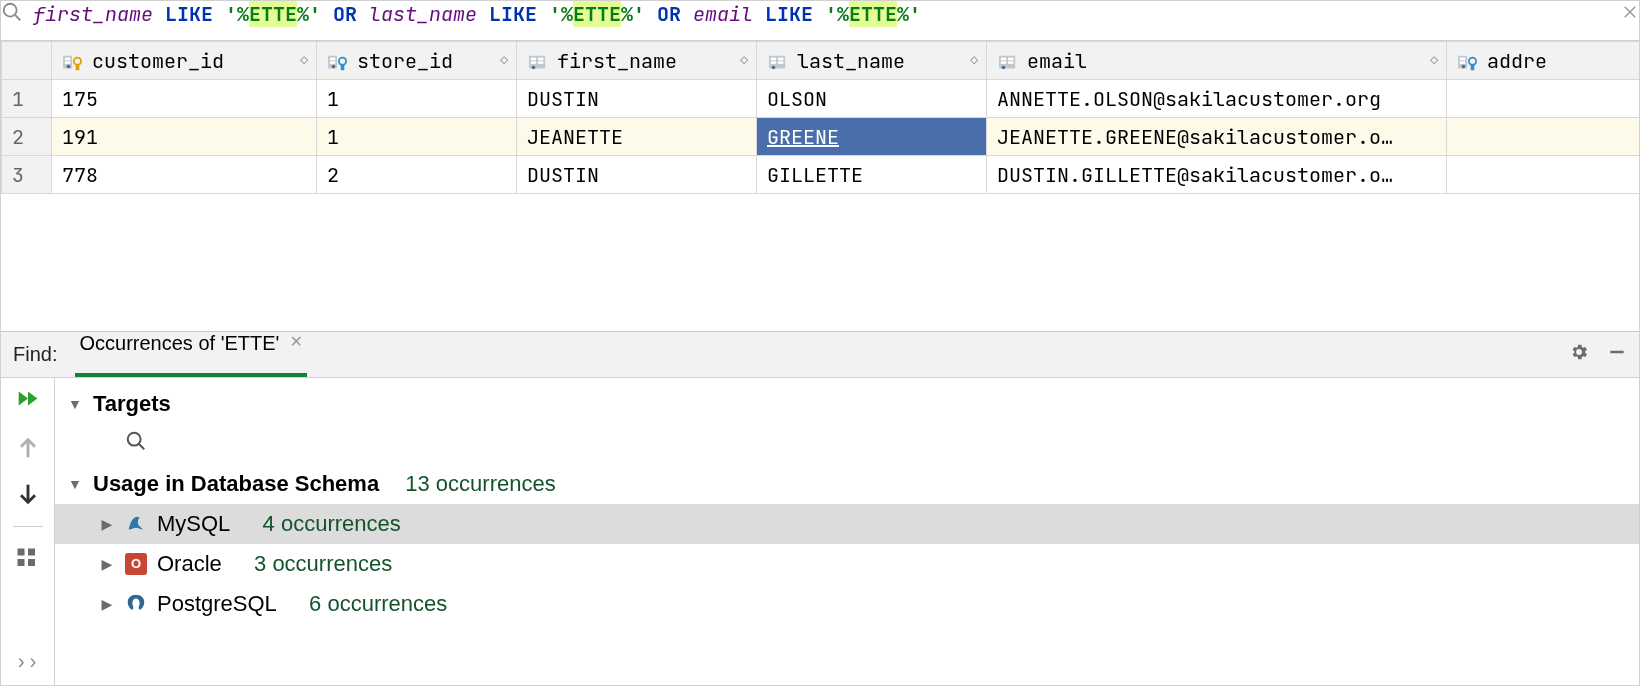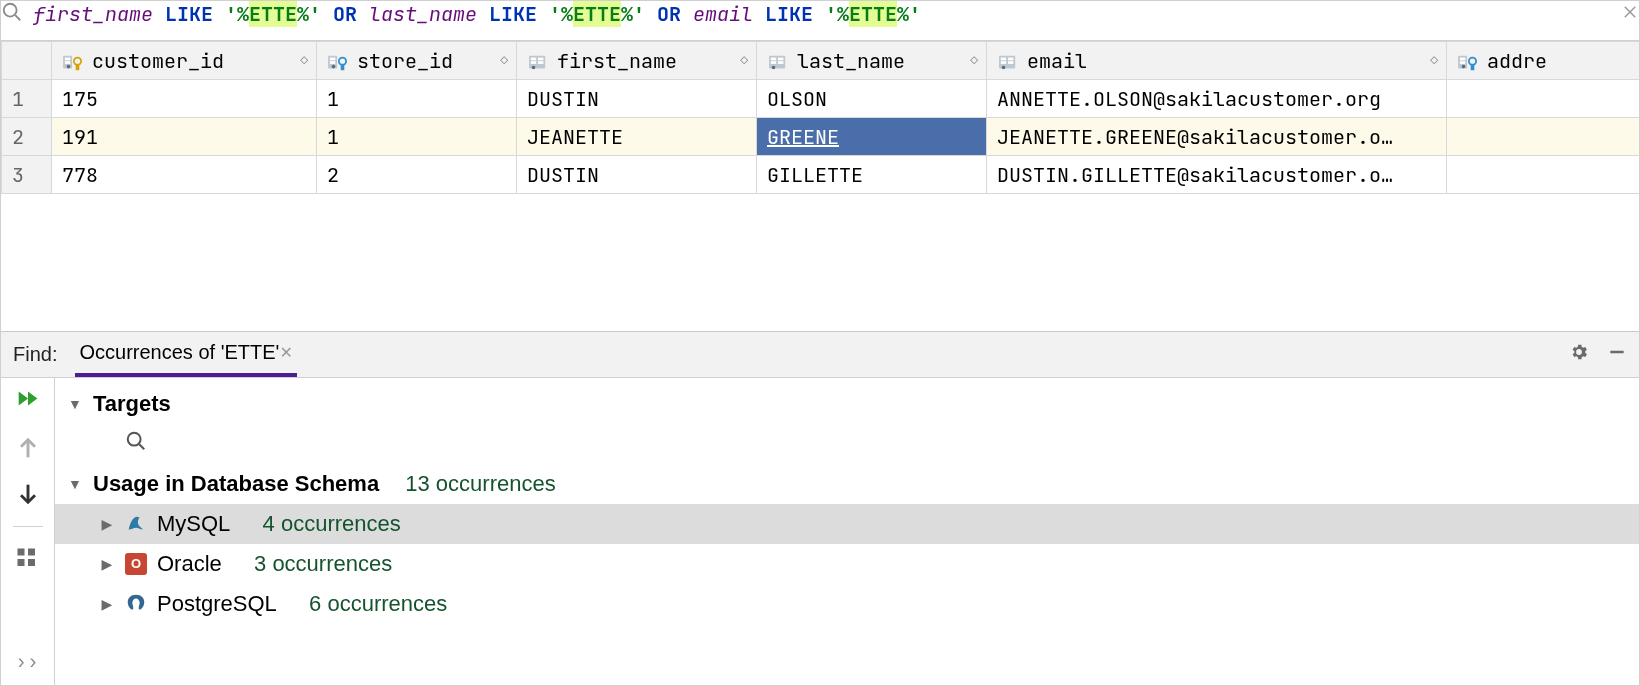--- a/index.html
+++ b/index.html
@@ -37,21 +37,21 @@
   tr.row-hl td.rownum { background: #f2f2f2; }
   td.cell-sel { background: #4a6ea9 !important; color: #fff; text-decoration: underline; }
   th.col-hl { background: #fdfae9; }
 
   .grid-space { flex: 1; }
 
   
   .find-panel { border-top: 1px solid #c8c8c8; display: flex; flex-direction: column; height: 354px; }
   .find-tabs { display: flex; align-items: center; height: 46px; background: #f2f2f2; border-bottom: 1px solid #d0d0d0; padding: 0 12px; gap: 18px; font-family: "Segoe UI", "Helvetica Neue", Arial, sans-serif; font-size: 20px; }
   .find-tabs .label { color: #222; }
-  .find-tab { display: flex; align-items: center; height: 100%; border-bottom: 4px solid #4c1d95; padding: 0 4px; color: #000; }
+  .find-tab { display: flex; align-items: flex-start; gap: 10px; height: 100%; border-bottom: 4px solid #15803d; padding: 0 4px; color: #000; }
   .find-tab .x { color: #999; font-size: 16px; }
   .find-tabs .spacer { flex: 1; }
   .find-tabs .tool { color: #6b6b6b; cursor: pointer; }
   .find-tabs .tool svg { width: 20px; height: 20px; }
 
   .find-body { display: flex; flex: 1; min-height: 0; }
   .gutter { width: 54px; border-right: 1px solid #d0d0d0; display: flex; flex-direction: column; align-items: center; padding-top: 10px; gap: 18px; background: #fff; }
   .gutter .g-btn { width: 28px; height: 28px; display: flex; align-items: center; justify-content: center; color: #888; cursor: pointer; }
   .gutter .g-btn.run { color: #2e9e2e; }
   .gutter .g-sep { width: 30px; height: 1px; background: #d0d0d0; }

